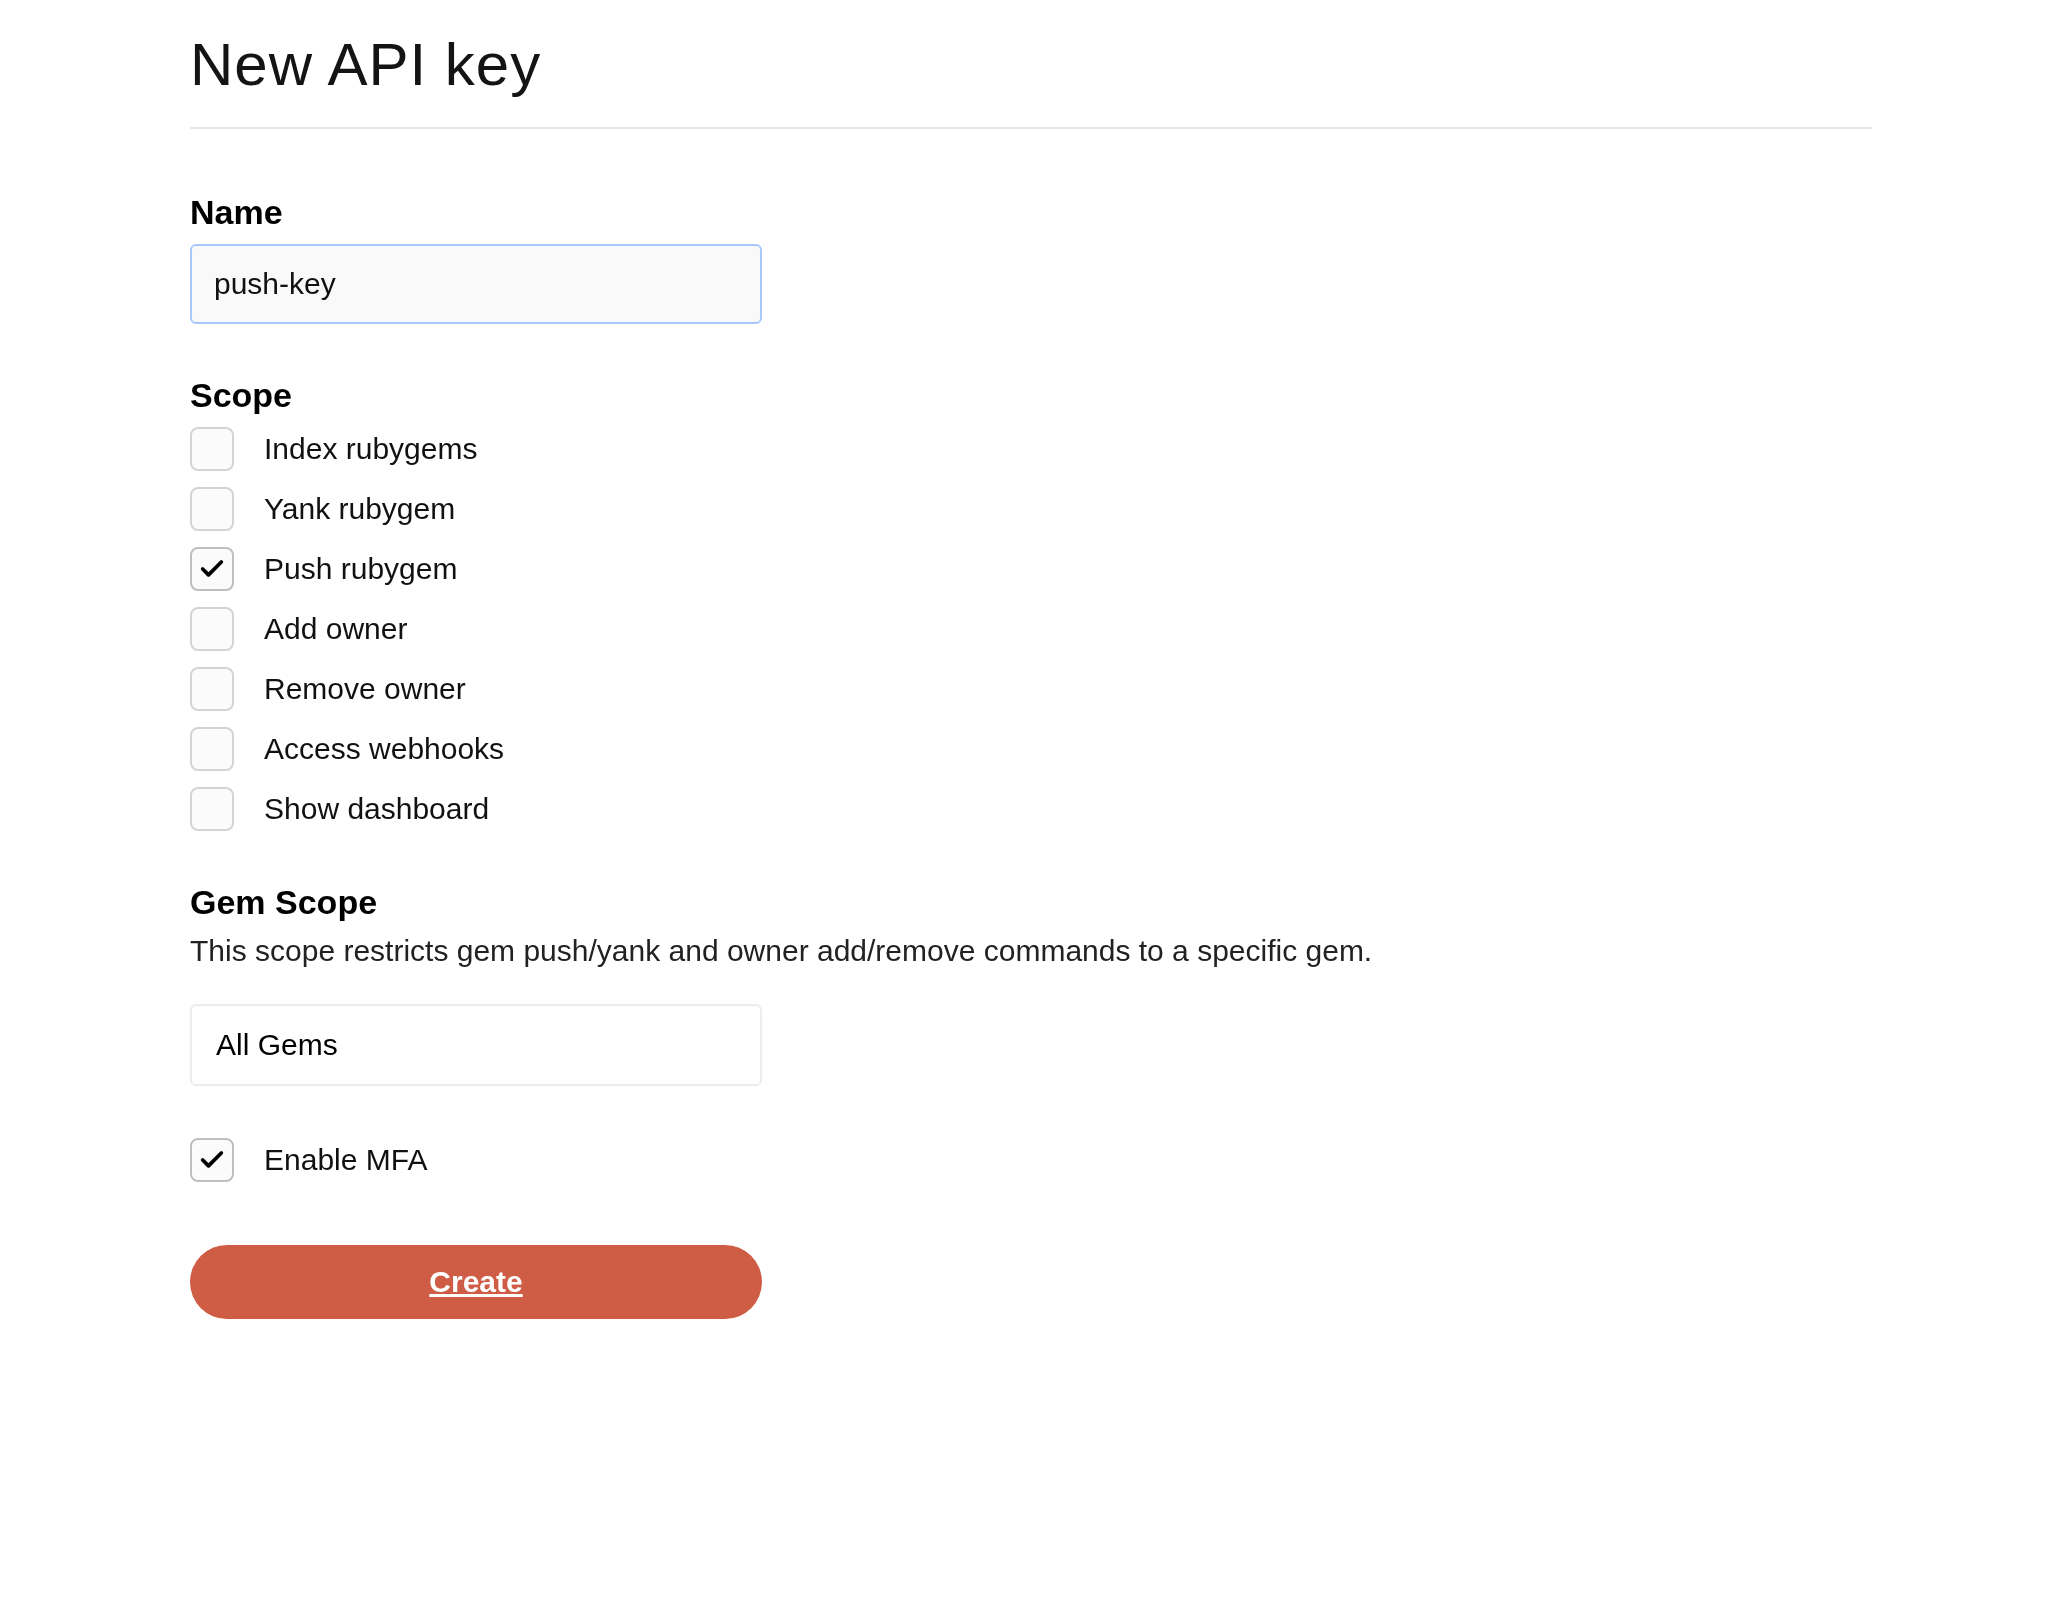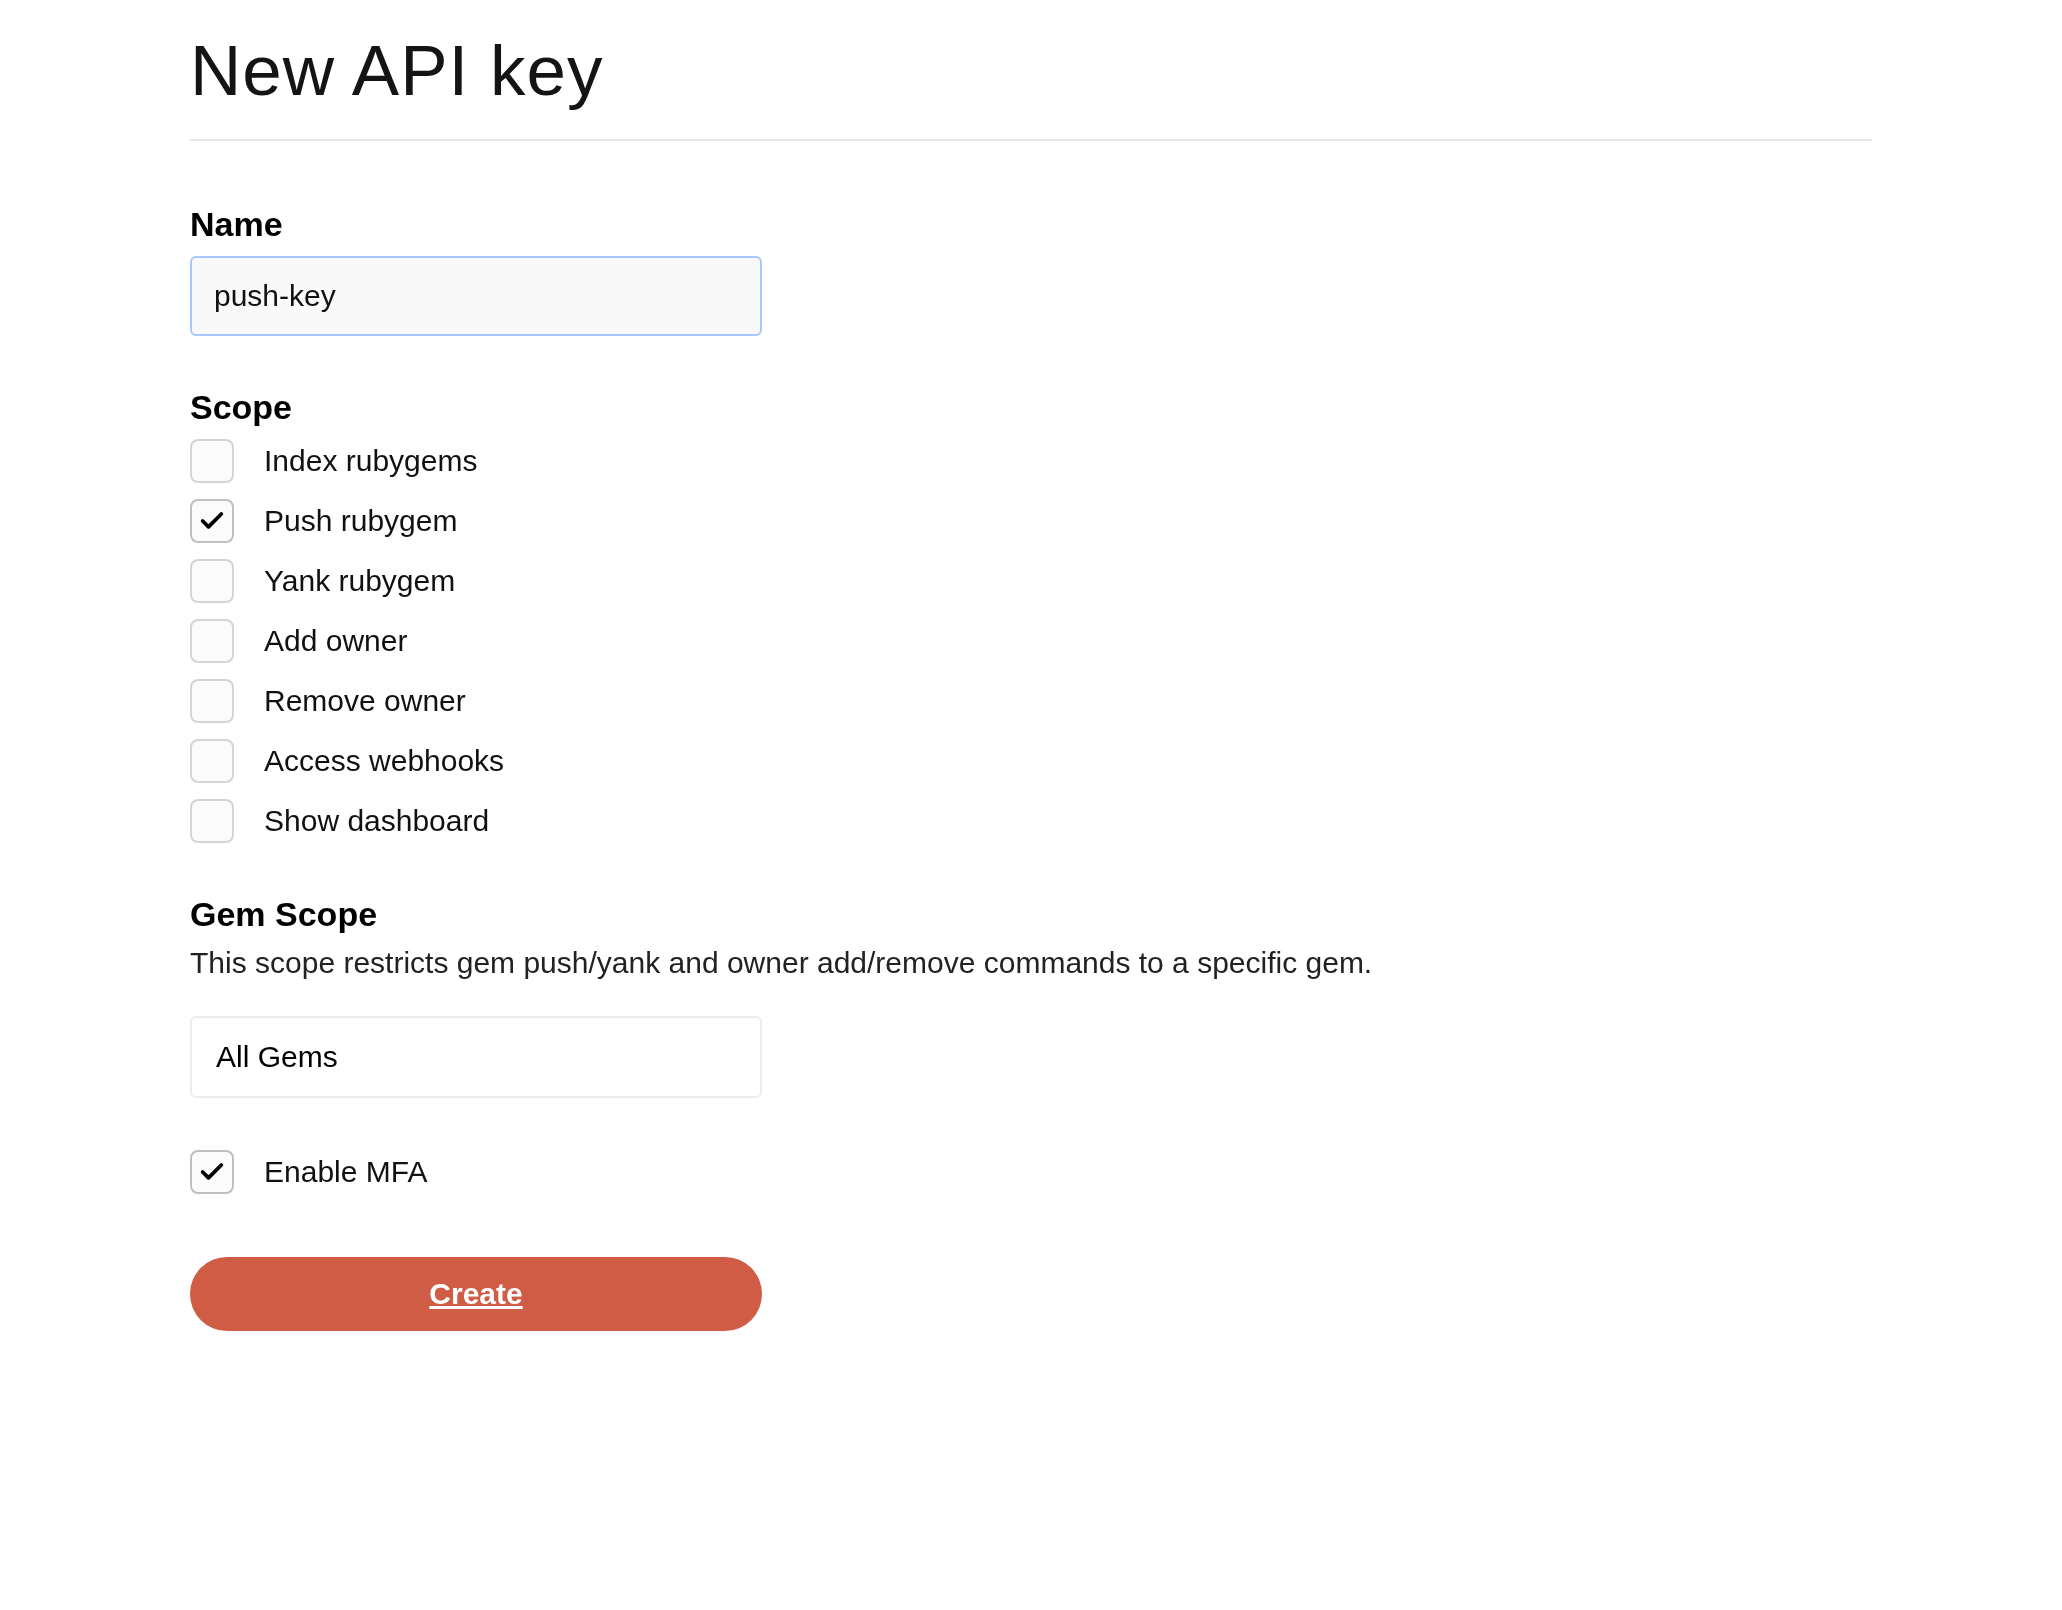--- a/index.html
+++ b/index.html
@@ -9,21 +9,21 @@
     background: #ffffff;
     font-family: "Helvetica Neue", Helvetica, Arial, sans-serif;
     color: #000;
     width: 2062px;
     height: 1610px;
   }
   .page {
     padding: 30px 190px 60px 190px;
   }
   h1.title {
-    font-size: 71px;
+    font-size: 60px;
     font-weight: 200;
     letter-spacing: 1px;
     margin: 0 0 28px 0;
     color: #141414;
   }
   hr.rule {
     border: none;
     border-top: 2px solid #e6e6e6;
     margin: 0 0 64px 0;
   }
@@ -124,30 +124,30 @@
 
   
   <div class="section-block">
     <div class="section-label">Scope</div>
     <div class="scope-list" id="scope-list">
         <div class="check-row">
           <div class="checkbox"></div>
           <span class="check-label">Index rubygems</span>
         </div>
         <div class="check-row">
+          <div class="checkbox"></div>
+          <span class="check-label">Yank rubygem</span>
+        </div>
+        <div class="check-row">
           <div class="checkbox checked">
             <svg viewBox="0 0 24 24">
               <path d="M4 12l5 5L20 6" stroke="#000" stroke-width="3.2" fill="none" stroke-linecap="round" stroke-linejoin="round"></path>
             </svg>
           </div>
           <span class="check-label">Push rubygem</span>
-        </div>
-        <div class="check-row">
-          <div class="checkbox"></div>
-          <span class="check-label">Yank rubygem</span>
         </div>
         <div class="check-row">
           <div class="checkbox"></div>
           <span class="check-label">Add owner</span>
         </div>
         <div class="check-row">
           <div class="checkbox"></div>
           <span class="check-label">Remove owner</span>
         </div>
         <div class="check-row">

